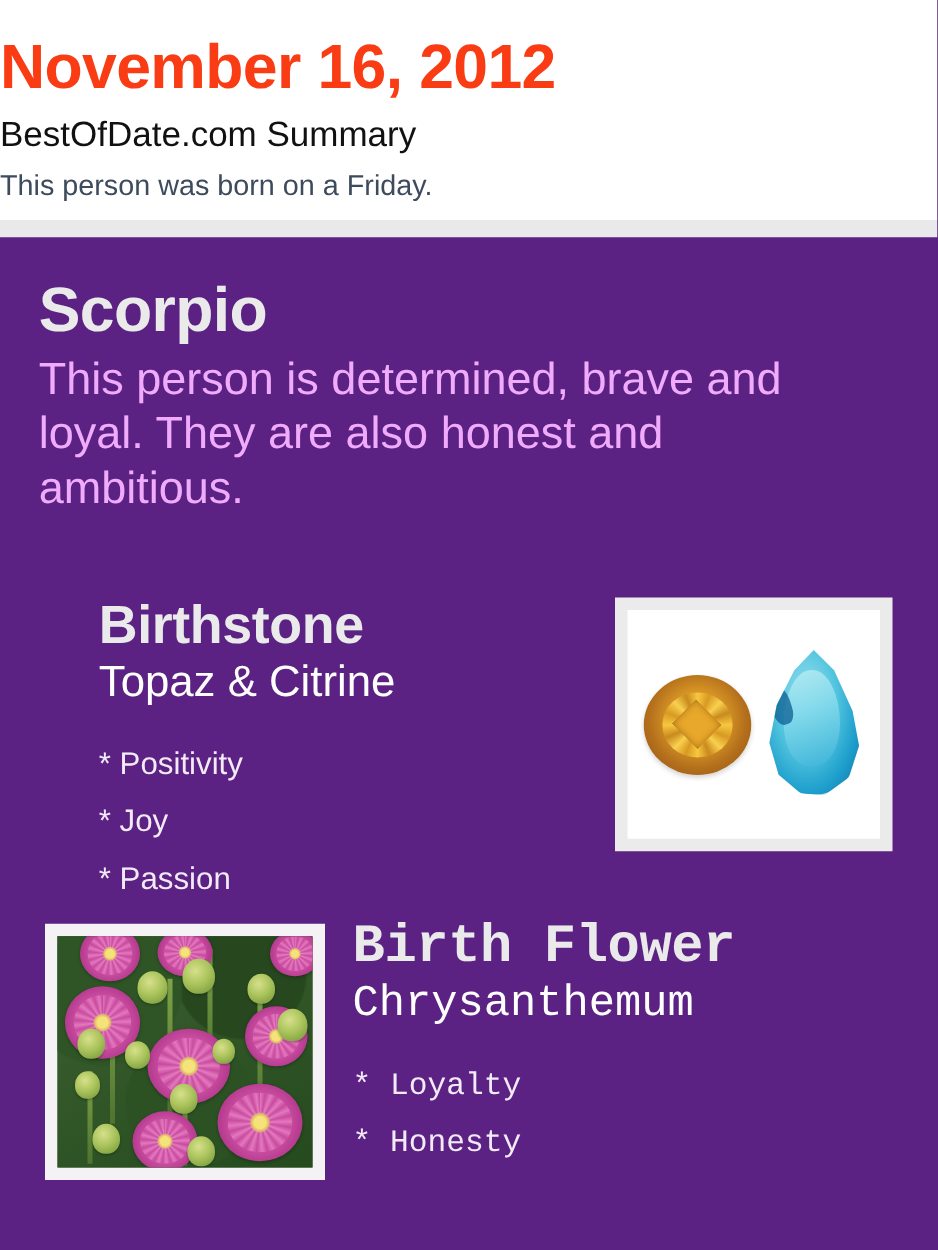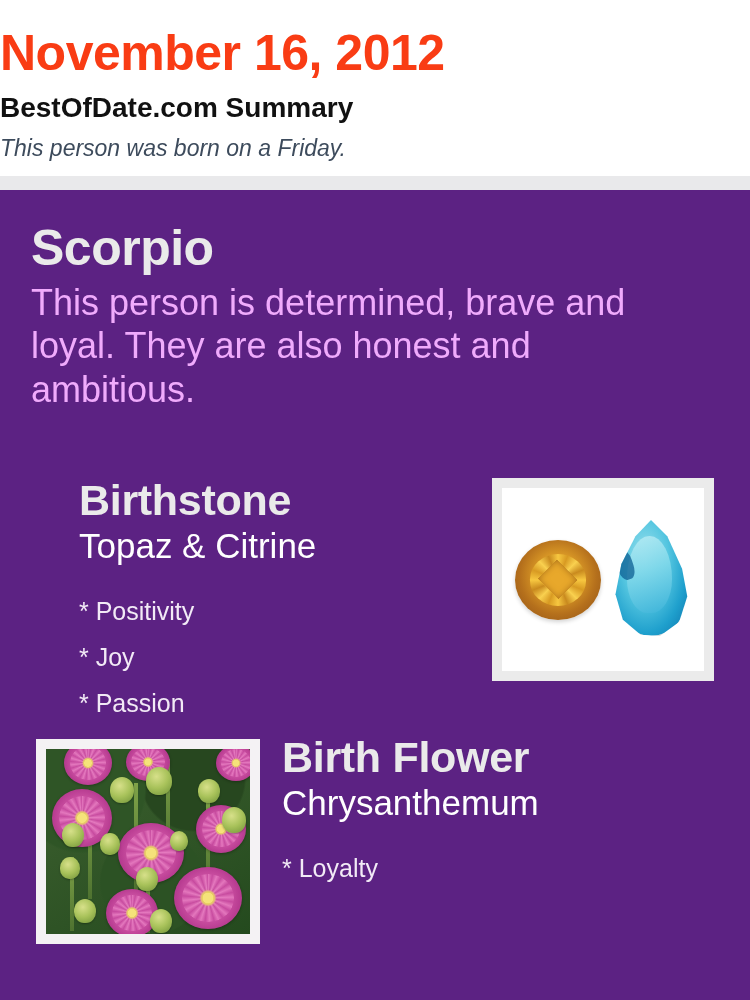--- a/index.html
+++ b/index.html
@@ -21,31 +21,30 @@
     color:#f93c14;
     font-size:50px;
     font-weight:bold;
     line-height:1;
     letter-spacing:-0.5px;
     padding-top:28px;
   }
   .site-summary {
     color:#111111;
     font-size:28px;
-    font-weight:bold;
+    font-weight:normal;
     line-height:1;
     padding-top:16px;
   }
   .born-line {
     color:#3d4b5c;
     font-size:23px;
     font-weight:normal;
     line-height:1;
     padding-top:15px;
-    font-style:italic;
   }
   .divider-band {
     position:absolute; left:0; top:176px; width:750px; height:14px;
     background:#e9e9eb;
   }
 
   
   .body-area {
     position:absolute; left:0; top:190px; width:750px; height:810px;
     background:#5c2283;
@@ -181,21 +180,21 @@
     position:absolute; border-radius:50% 50% 46% 46%;
     background:radial-gradient(circle at 40% 34%, #d7e08a 0%, #a8c25a 48%, #6f9238 100%);
     box-shadow:0 1px 2px rgba(0,0,0,0.28);
   }
   .stem {
     position:absolute; width:4px;
     background:linear-gradient(180deg,#7fa348 0%, #4e7230 100%);
   }
 
   
-  .flower-block { position:absolute; left:282px; top:545px; width:440px; }
+  .flower-block { position:absolute; left:282px; top:545px; width:440px;font-family:Liberation Mono, monospace; }
   .flower-traits { padding-top:12px; }
 </style>
 </head>
 <body>
 
 <div class="page">
 
   <div class="header">
     <div class="date-title">November 16, 2012</div>
     <div class="site-summary">BestOfDate.com Summary</div>
@@ -257,17 +256,18 @@
         <div class="bud" style="left:104px; top:160px; width:22px; height:24px;"></div>
         <div class="bud" style="left:124px; top:82px;  width:18px; height:20px;"></div>
       </div>
     </div>
 
     <div class="flower-block">
       <div class="section-heading">Birth Flower</div>
       <div class="section-sub">Chrysanthemum</div>
       <div class="trait-list flower-traits">
         <div class="trait">* Loyalty</div>
+        <div class="trait">* Honesty</div>
       </div>
     </div>
 
   </div>
 </div>
 
 </body></html>

